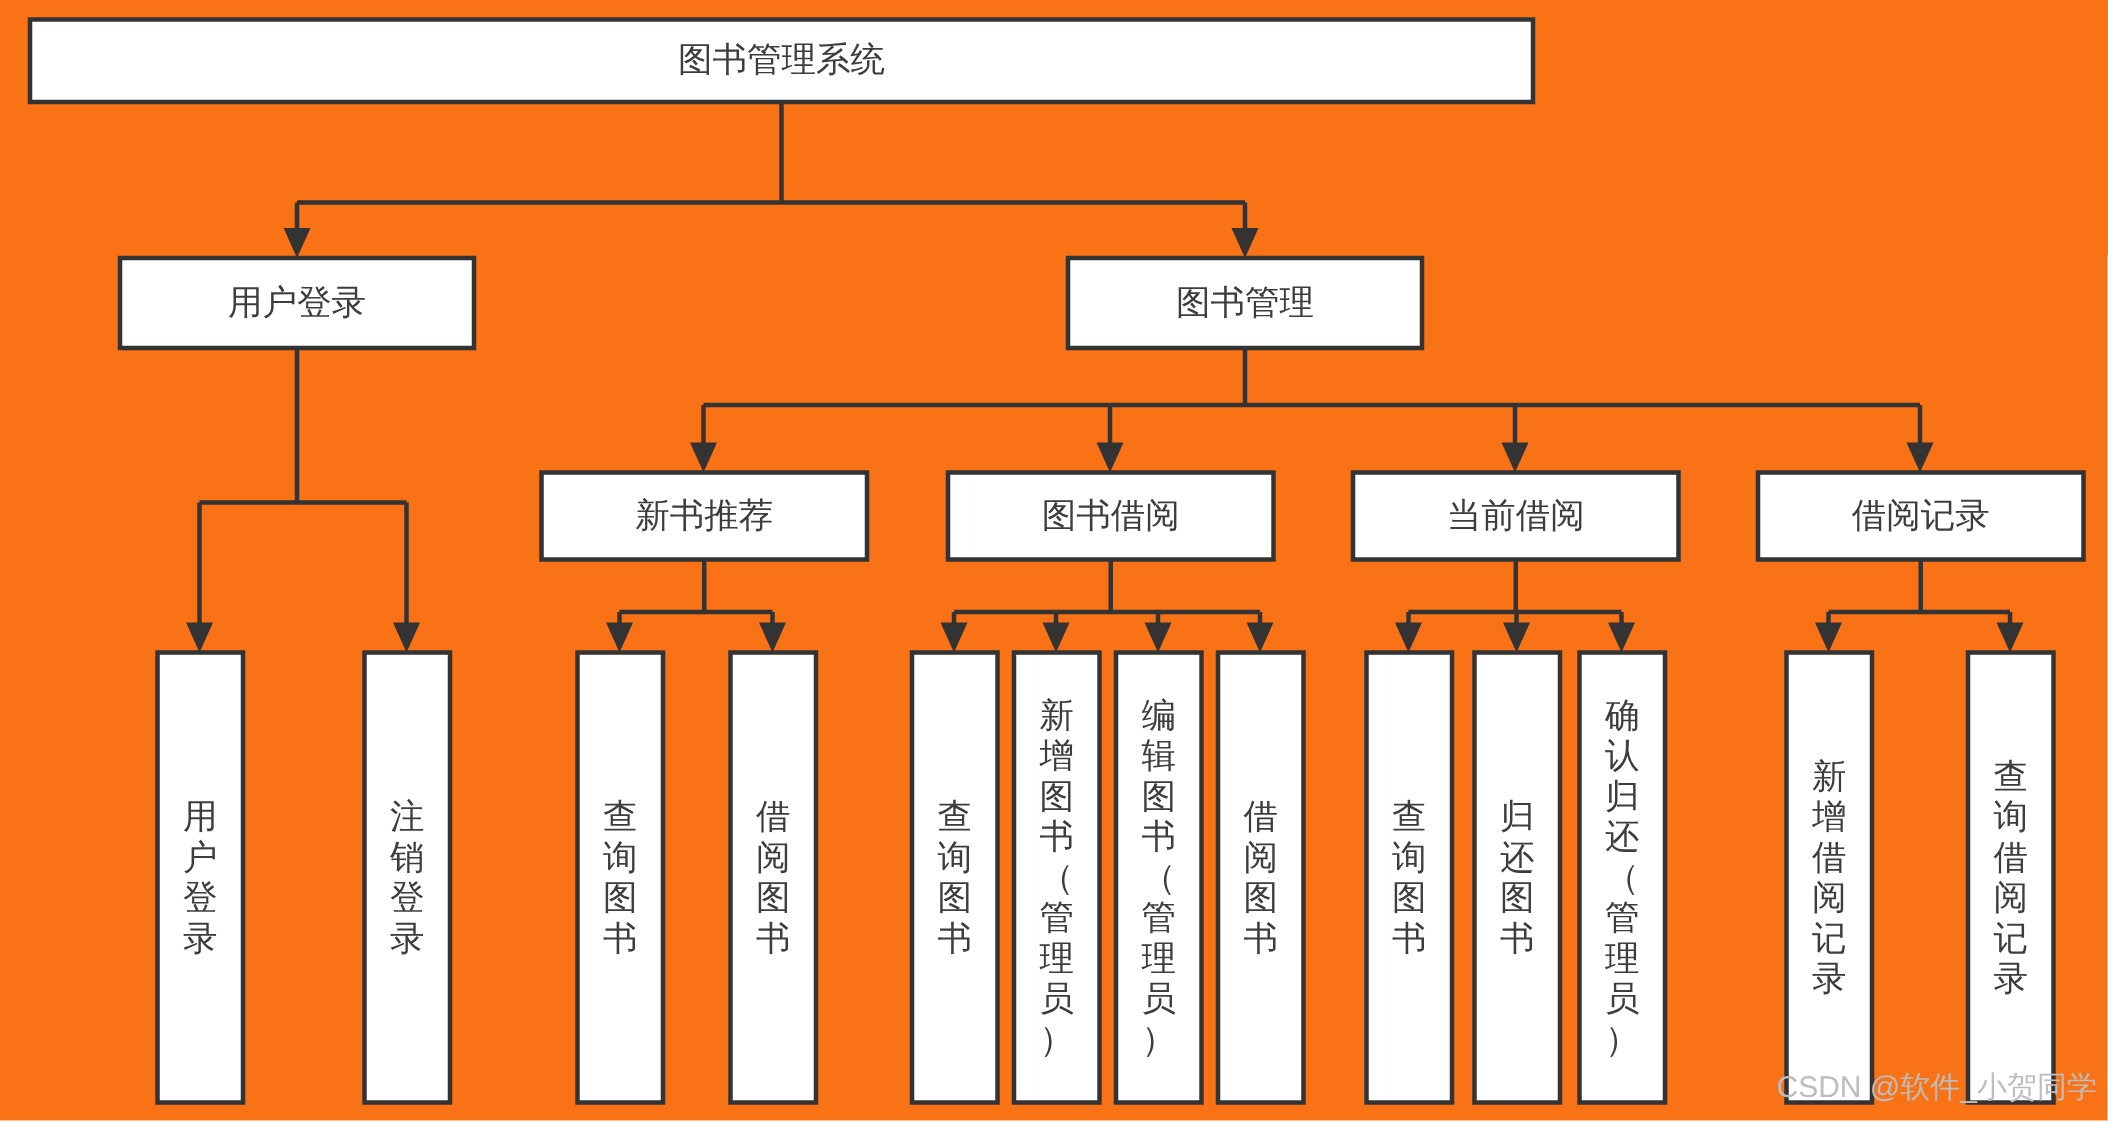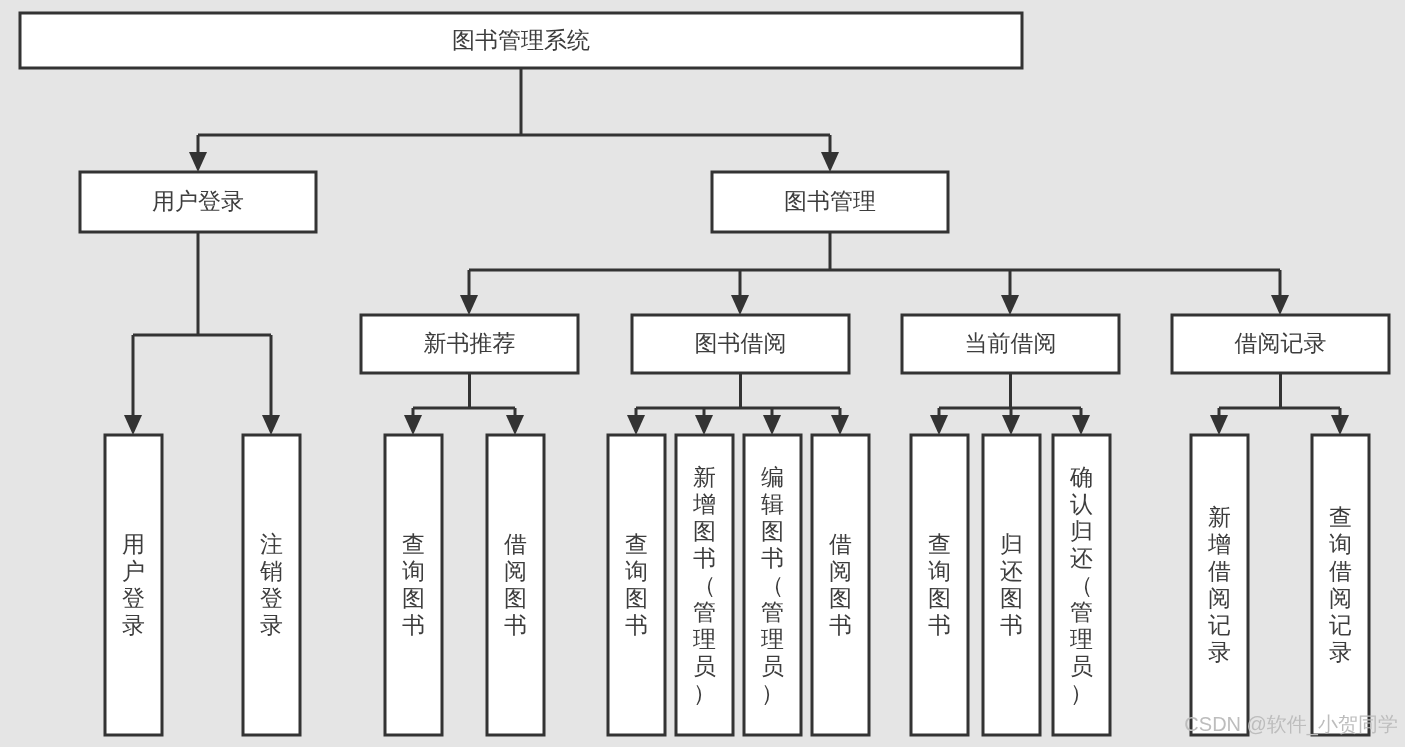--- a/index.html
+++ b/index.html
@@ -11,21 +11,21 @@
   body {
     width: 1405px;
     height: 747px;
     font-family: "Liberation Sans", "DejaVu Sans", sans-serif;
     overflow: hidden;
   }
   #diagram-root {
     position: relative;
     width: 1405px;
     height: 747px;
-    background: #e5e5e5;
+    background: #f97316;
   }
   svg#tree-svg {
     position: absolute;
     top: 0;
     left: 0;
     width: 1405px;
     height: 747px;
     display: block;
   }
   .node-box {

